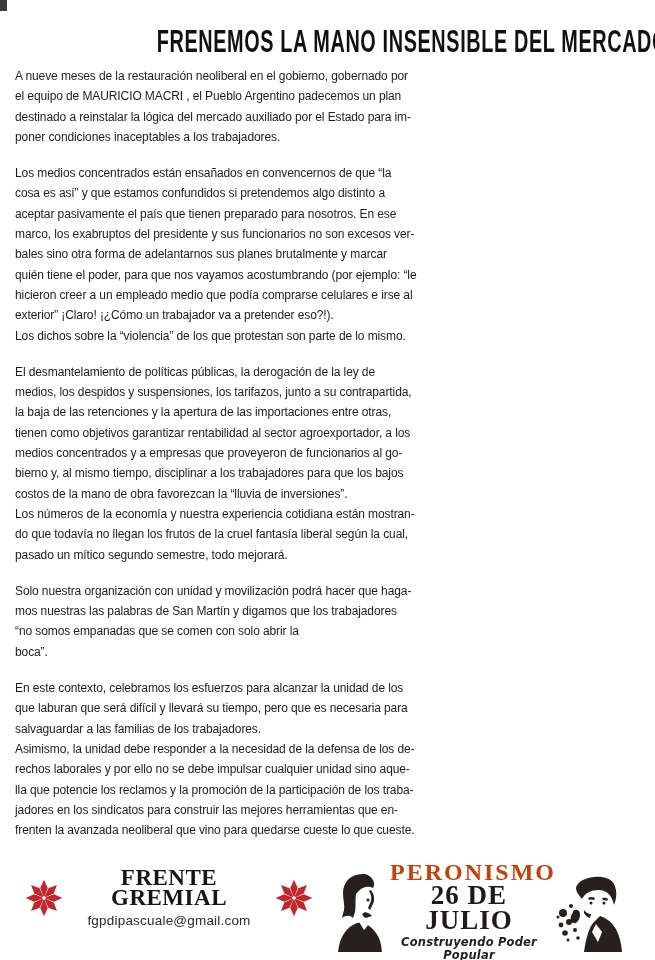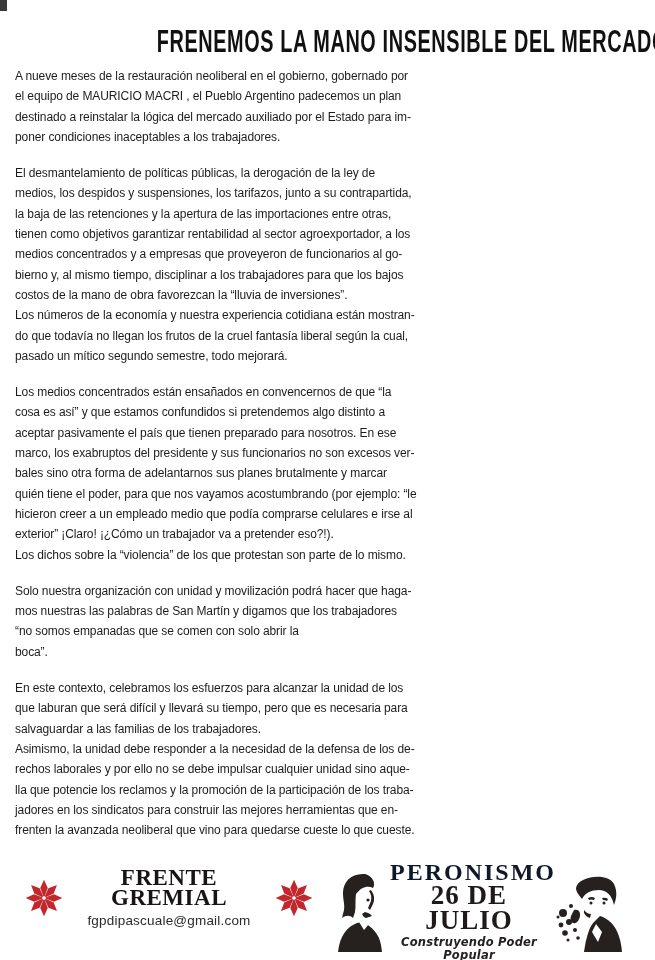--- a/index.html
+++ b/index.html
@@ -75,21 +75,21 @@
   .peronismo-logo {
     position: absolute; left: 335px; top: 4px; right: 8px;
     display: flex; align-items: center;
   }
   .portrait-left { width: 52px; height: 82px; flex: 0 0 auto; }
   .portrait-right { width: 76px; height: 82px; flex: 0 0 auto; margin-left: 3px; }
   .peronismo-text { text-align: center; margin: 0 3px; width: 158px; }
   .peronismo-line1 {
     font-family: "Liberation Serif", serif;
     font-weight: 700; font-size: 24px; line-height: 21px;
-    letter-spacing: 2px; color: #0f172a;
+    letter-spacing: 2px; color: #c2410c;
   }
   .peronismo-line2 {
     font-family: "Liberation Serif", serif;
     font-weight: 700; font-size: 27px; line-height: 25px;
     letter-spacing: 1px; color: #1d1a19;
   }
   .peronismo-tagline {
     font-family: "DejaVu Sans", sans-serif;
     font-weight: 700; font-style: italic;
     font-size: 11.5px; line-height: 13px; margin-top: 3px;
@@ -105,39 +105,39 @@
 
   <div class="title-wrap">
     <span class="title">FRENEMOS LA MANO INSENSIBLE DEL MERCADO</span>
   </div>
 
   <div class="content">
     <p>A nueve meses de la restauración neoliberal en el gobierno, gobernado por
 el equipo de MAURICIO MACRI , el Pueblo Argentino padecemos un plan
 destinado a reinstalar la lógica del mercado auxiliado por el Estado para im-
 poner condiciones inaceptables a los trabajadores.</p>
+    <p>Los medios concentrados están ensañados en convencernos de que “la
+cosa es así” y que estamos confundidos si pretendemos algo distinto a
+aceptar pasivamente el país que tienen preparado para nosotros. En ese
+marco, los exabruptos del presidente y sus funcionarios no son excesos ver-
+bales sino otra forma de adelantarnos sus planes brutalmente y marcar
+quién tiene el poder, para que nos vayamos acostumbrando (por ejemplo: “le
+hicieron creer a un empleado medio que podía comprarse celulares e irse al
+exterior” ¡Claro! ¡¿Cómo un trabajador va a pretender eso?!).
+Los dichos sobre la “violencia” de los que protestan son parte de lo mismo.</p>
     <p>El desmantelamiento de políticas públicas, la derogación de la ley de
 medios, los despidos y suspensiones, los tarifazos, junto a su contrapartida,
 la baja de las retenciones y la apertura de las importaciones entre otras,
 tienen como objetivos garantizar rentabilidad al sector agroexportador, a los
 medios concentrados y a empresas que proveyeron de funcionarios al go-
 bierno y, al mismo tiempo, disciplinar a los trabajadores para que los bajos
 costos de la mano de obra favorezcan la “lluvia de inversiones”.
 Los números de la economía y nuestra experiencia cotidiana están mostran-
 do que todavía no llegan los frutos de la cruel fantasía liberal según la cual,
 pasado un mítico segundo semestre, todo mejorará.</p>
-    <p>Los medios concentrados están ensañados en convencernos de que “la
-cosa es así” y que estamos confundidos si pretendemos algo distinto a
-aceptar pasivamente el país que tienen preparado para nosotros. En ese
-marco, los exabruptos del presidente y sus funcionarios no son excesos ver-
-bales sino otra forma de adelantarnos sus planes brutalmente y marcar
-quién tiene el poder, para que nos vayamos acostumbrando (por ejemplo: “le
-hicieron creer a un empleado medio que podía comprarse celulares e irse al
-exterior” ¡Claro! ¡¿Cómo un trabajador va a pretender eso?!).
-Los dichos sobre la “violencia” de los que protestan son parte de lo mismo.</p>
     <p>Solo nuestra organización con unidad y movilización podrá hacer que haga-
 mos nuestras las palabras de San Martín y digamos que los trabajadores
 “no somos empanadas que se comen con solo abrir la
 boca”.</p>
     <p>En este contexto, celebramos los esfuerzos para alcanzar la unidad de los
 que laburan que será difícil y llevará su tiempo, pero que es necesaria para
 salvaguardar a las familias de los trabajadores.
 Asimismo, la unidad debe responder a la necesidad de la defensa de los de-
 rechos laborales y por ello no se debe impulsar cualquier unidad sino aque-
 lla que potencie los reclamos y la promoción de la participación de los traba-

